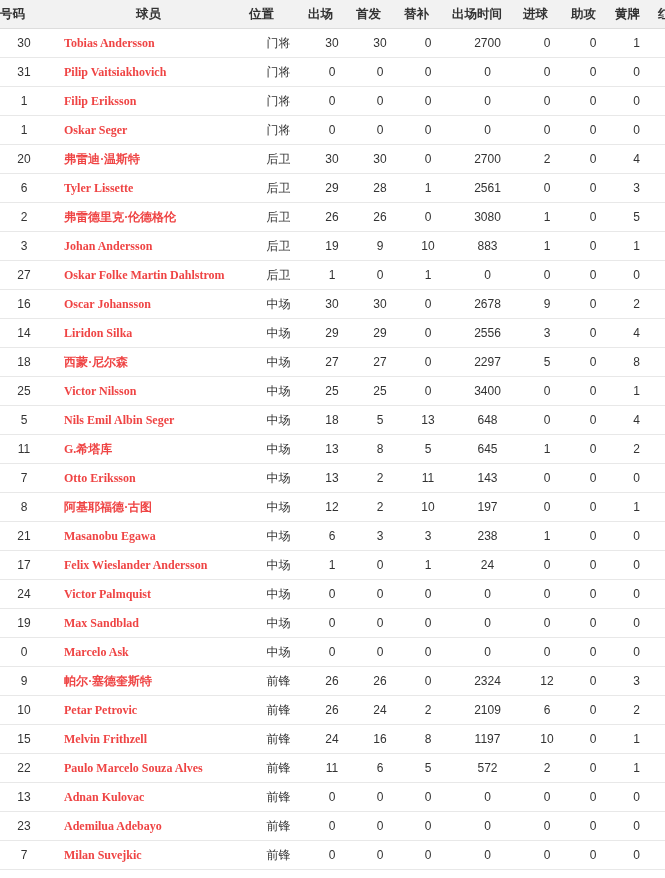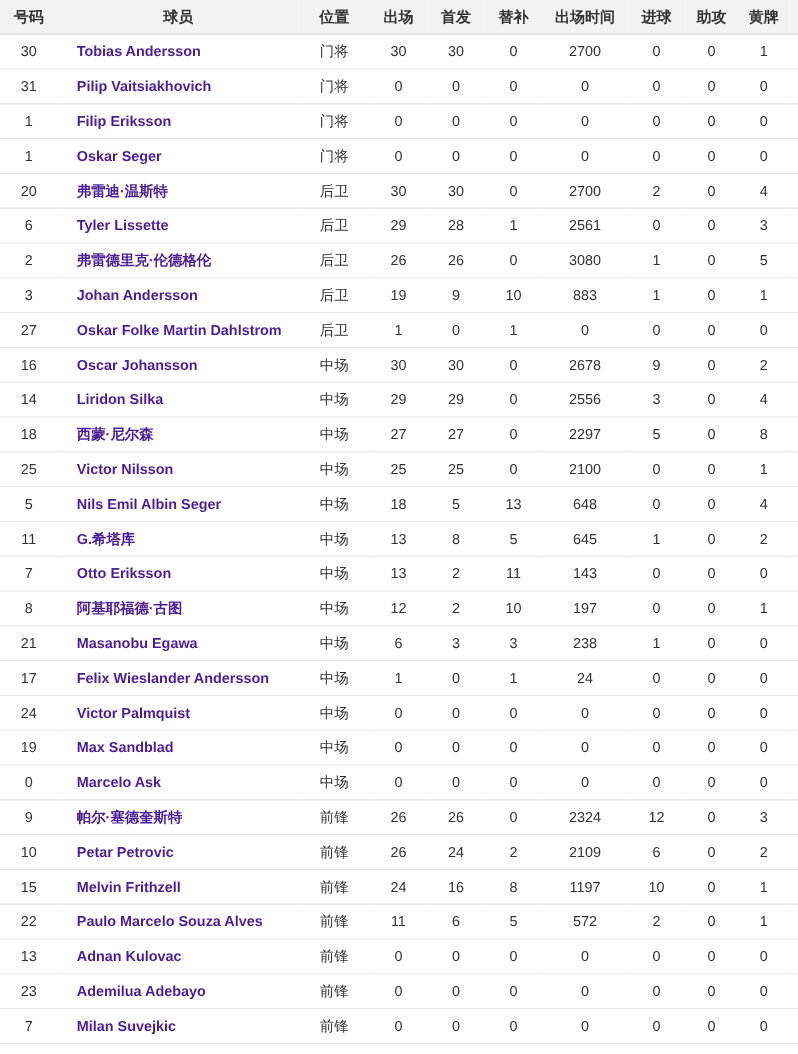--- a/index.html
+++ b/index.html
@@ -18,38 +18,39 @@
     border-collapse: collapse;
     table-layout: fixed;
   }
   table.roster th {
     background: #f2f2f2;
     font-weight: bold;
     font-size: 12.5px;
     color: #333333;
     height: 28px;
     border-bottom: 1px solid #dddddd;
-    text-align: center;
+    text-align: left;
     padding: 0;
   }
   table.roster td {
     height: 28px;
     border-bottom: 1px solid #e8e8e8;
     text-align: center;
     padding: 0;
     font-size: 12px;
     color: #333333;
     white-space: nowrap;
     overflow: hidden;
   }
   table.roster td.name {
     text-align: left;
     padding-left: 16px;
     font-weight: bold;
-    color: #4c1d95;
+    color: #ef4444;
+    font-family: Liberation Serif, serif;
   }
   table.roster th.name {
     text-align: center;
     font-family: Liberation Serif, serif;
   }
   
   col.c-num   { width: 48px; }
   col.c-name  { width: 201px; }
   col.c-pos   { width: 59px; }
   col.c-app   { width: 48px; }
@@ -250,21 +251,21 @@
         <td>8</td>
         <td>0</td>
       </tr>
       <tr>
         <td>25</td>
         <td class="name">Victor Nilsson</td>
         <td>中场</td>
         <td>25</td>
         <td>25</td>
         <td>0</td>
-        <td>2100</td>
+        <td>3400</td>
         <td>0</td>
         <td>0</td>
         <td>1</td>
         <td>0</td>
       </tr>
       <tr>
         <td>5</td>
         <td class="name">Nils Emil Albin Seger</td>
         <td>中场</td>
         <td>18</td>

